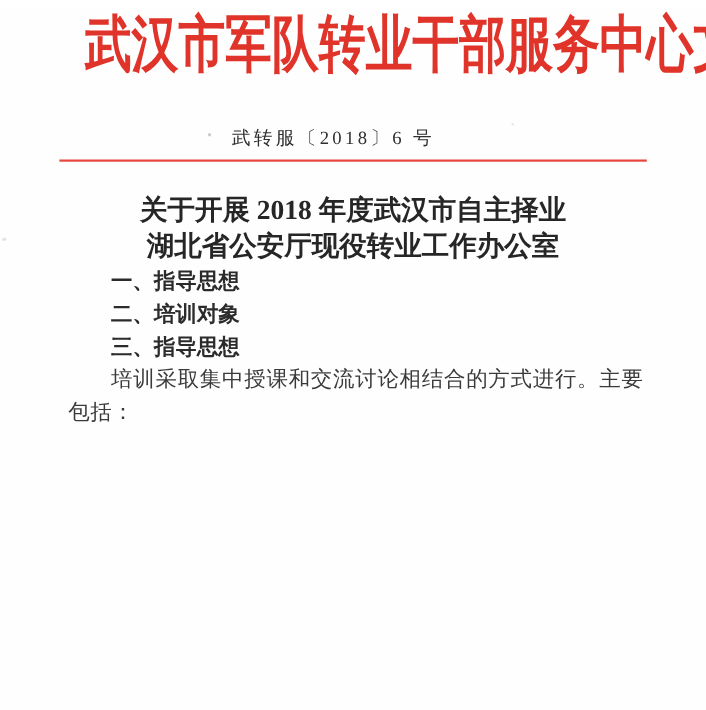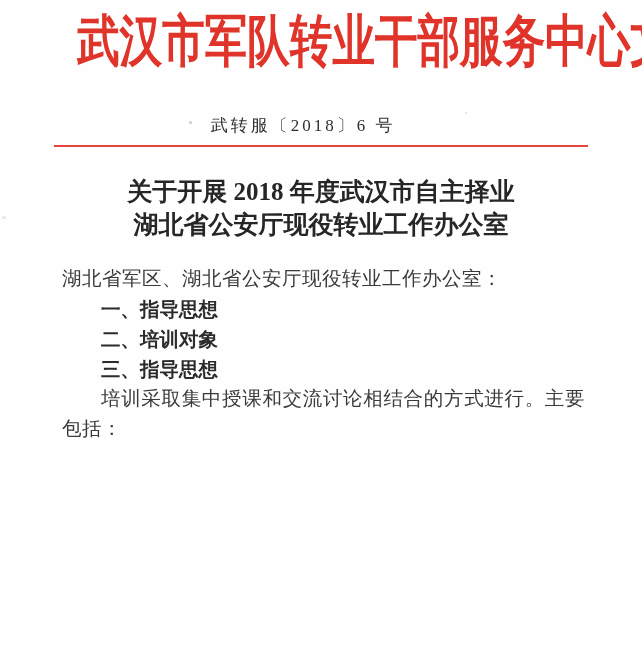--- a/index.html
+++ b/index.html
@@ -104,21 +104,20 @@
   <div class="doc-number">武转服〔2018〕6 号</div>
 
   <div class="red-rule"></div>
 
   <div class="doc-title">
     <div>关于开展 2018 年度武汉市自主择业</div>
     <div>湖北省公安厅现役转业工作办公室</div>
   </div>
 
   <div class="content">
-    <p class="salutation">湖北省军区、湖北省公安厅现役转业工作办公室：</p>
 
 
     <p class="heading">一、指导思想</p>
 
 
     <p class="heading">二、培训对象</p>
 
 
     <p class="heading">三、指导思想</p>
 

